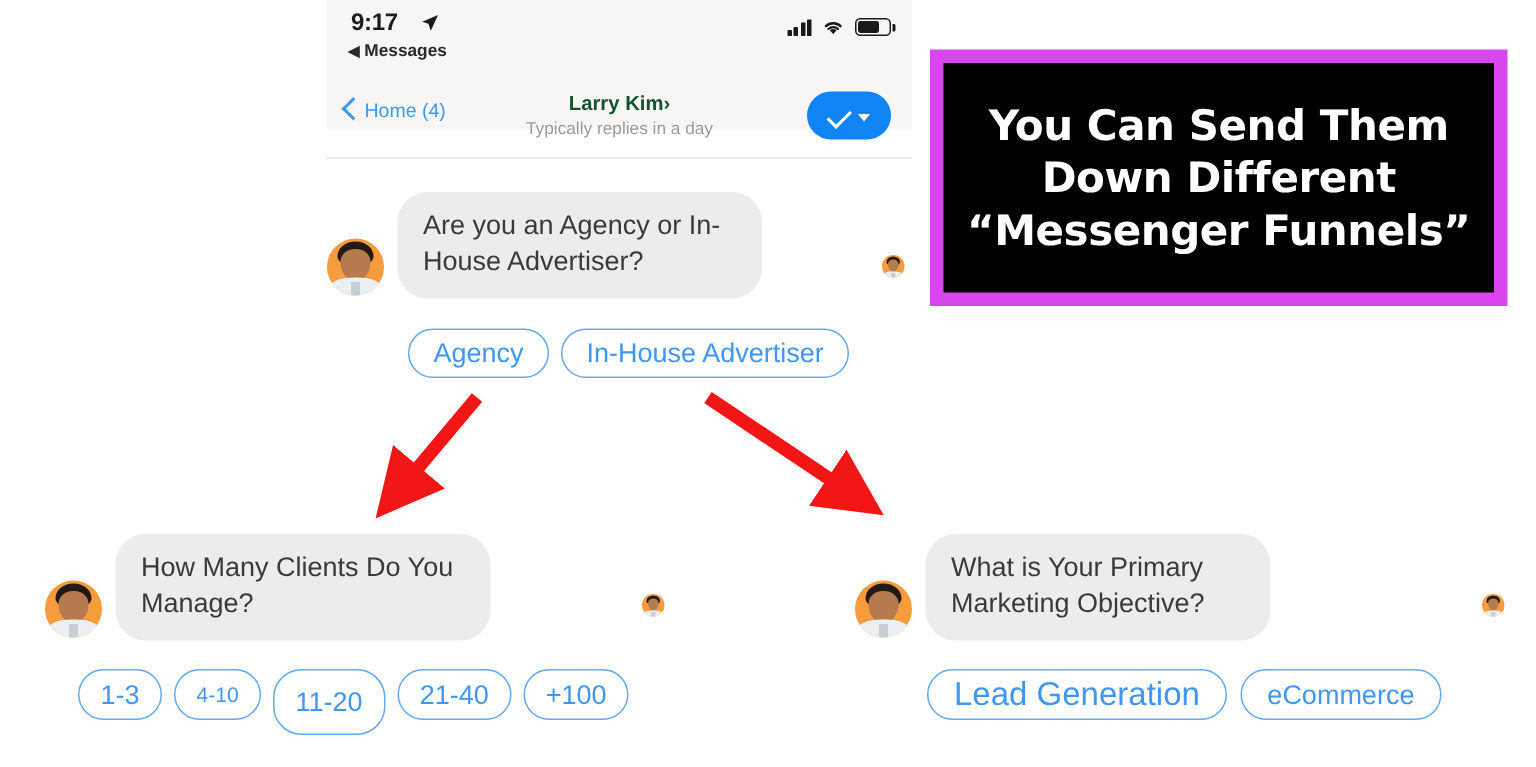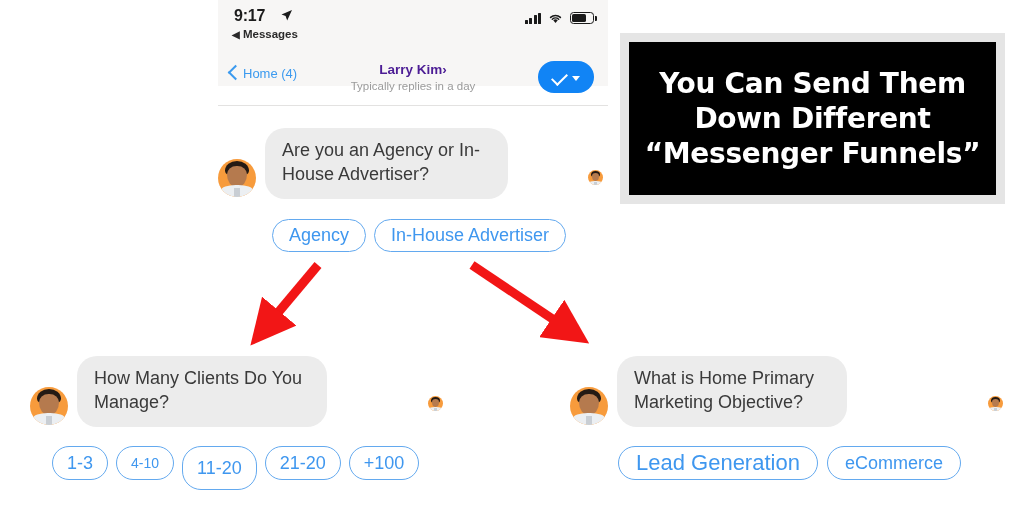--- a/index.html
+++ b/index.html
@@ -61,21 +61,21 @@
   .chev-left { width:11px; height:18px; position:relative; display:inline-block; }
   .chev-left::before{
     content:""; position:absolute; left:2px; top:3px; width:9px; height:9px;
     border-left:2.6px solid #3b9aef; border-bottom:2.6px solid #3b9aef;
     transform: rotate(45deg);
   }
   .nav-center {
     position:absolute; left:0; right:0; top:10px; text-align:center;
     pointer-events:none;
   }
-  .nav-title { font-size:13.5px; font-weight:bold; color:#4c1d95; display:inline-block;}
+  .nav-title { font-size:13.5px; font-weight:bold; color:#14532d; display:inline-block;}
   .nav-sub { font-size:11.5px; color:#9b9b9b; margin-top:2px; }
   .nav-action {
     position:absolute; right:14px; top:11px;
     width:56px; height:32px; border-radius:16px; background:#1184f5;
     display:flex; align-items:center; justify-content:center; gap:4px;
   }
   .nav-action .ck { width:15px; height:9px; position:relative; }
   .nav-action .ck::before{
     content:""; position:absolute; left:0; top:0; width:13px; height:7px;
     border-left:2.8px solid #fff; border-bottom:2.8px solid #fff; transform: rotate(-45deg);
@@ -118,21 +118,21 @@
   .chip {
     border:1.8px solid #63a9ef; color:#3f97ef;
     border-radius:19px; background:#fff;
     display:flex; align-items:center; justify-content:center;
     white-space:nowrap; font-weight:400;
   }
 
   
   #caption {
     position:absolute; left:620px; top:33px; width:385px; height:171px;
-    background:#e5e5e5; padding:9px;
+    background:#d946ef; padding:9px;
   }
   #caption .inner {
     width:100%; height:100%; background:#000;
     display:flex; flex-direction:column; align-items:center; justify-content:center;
     gap:2px;
   }
   #caption .line {
     color:#fff; font-size:28px; font-weight:bold;
     letter-spacing:-0.3px; text-align:center; line-height:1.18;
     font-family:"DejaVu Sans", sans-serif;
@@ -237,32 +237,32 @@
     <span class="hair"></span>
       <span class="skin"></span>
       <span class="shirt"></span>
       <span class="collar"></span>
   </div>
 
   <div class="chips" style="left:52px; top:446px; gap:8px;">
     <div class="chip" style="font-size:18px;height:34px;padding:0 14px;">1-3</div>
     <div class="chip" style="font-size:14px;height:34px;padding:0 14px;">4-10</div>
     <div class="chip" style="font-size:18px;height:44px;padding:0 14px;">11-20</div>
-    <div class="chip" style="font-size:18px;height:34px;padding:0 14px;">21-20</div>
+    <div class="chip" style="font-size:18px;height:34px;padding:0 14px;">21-40</div>
     <div class="chip" style="font-size:18px;height:34px;padding:0 14px;">+100</div>
   </div>
 
   <div class="row" style="left:570px; top:356px;">
     <div class="avatar" style="width:38px;height:38px;margin-right:9px;margin-bottom:2px;">
       <span class="hair"></span>
         <span class="skin"></span>
         <span class="shirt"></span>
         <span class="collar"></span>
     </div>
-    <div class="bubble" style="font-size:18px; max-width:230px;">What is Home Primary Marketing Objective?</div>
+    <div class="bubble" style="font-size:18px; max-width:230px;">What is Your Primary Marketing Objective?</div>
   </div>
   <div class="avatar" style="position:absolute;left:988px;top:396px;width:15px;height:15px;">
     <span class="hair"></span>
       <span class="skin"></span>
       <span class="shirt"></span>
       <span class="collar"></span>
   </div>
 
   <div class="chips" style="left:618px; top:446px; gap:9px;">
     <div class="chip" style="font-size:22px;height:34px;padding:0 17px;">Lead Generation</div>

